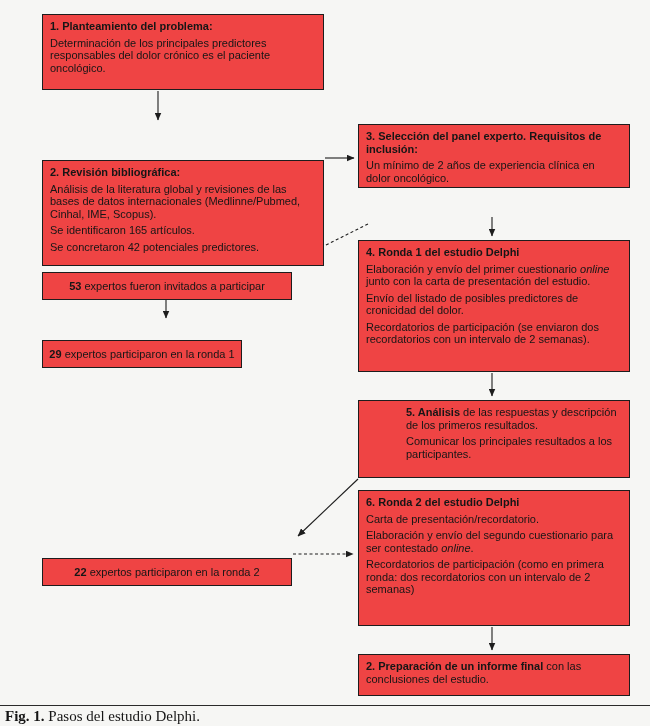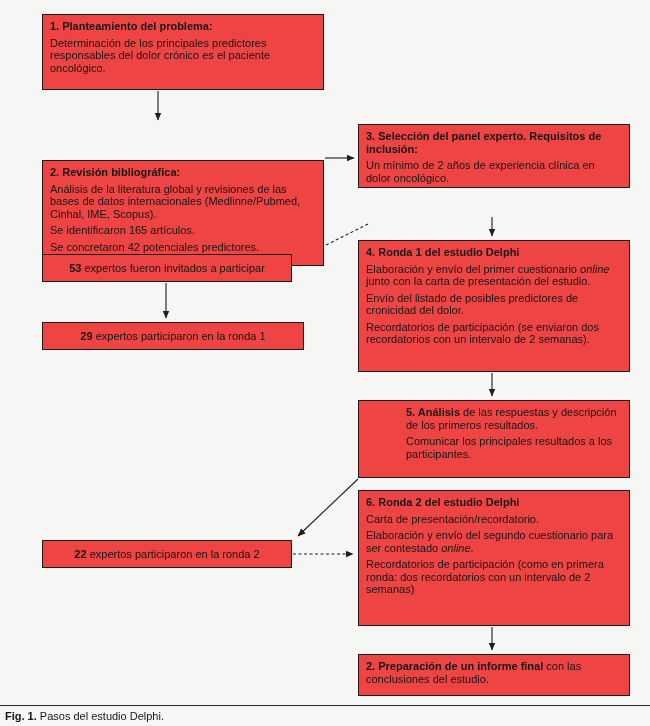--- a/index.html
+++ b/index.html
@@ -20,40 +20,40 @@
     font-size:11px;
     line-height:12.5px;
     overflow:hidden;
   }
   .box .t { font-weight:bold; }
   .box .p { margin-top:4px; }
   .box .p:first-child { margin-top:0; }
   .box i { }
   .small {
     display:flex; align-items:center; justify-content:center;
-    text-align:center; padding:4px 6px;
+    text-align:center; padding:4px 6px;margin-top:18px;
   }
   .small b { font-weight:bold; }
   #b1  { left:42px;  top:14px;  width:282px; height:76px; }
   #b2  { left:42px;  top:124px; width:282px; height:106px;margin-top:36px; }
   #b3  { left:358px; top:124px; width:272px; height:64px; }
   #inv53 { left:42px; top:254px; width:250px; height:28px; }
-  #r29   { left:42px; top:322px; width:262px; height:28px; }
+  #r29   { left:42px; top:322px; width:200px; height:28px; }
   #b4  { left:358px; top:240px; width:272px; height:132px; }
   #b5  { left:358px; top:400px; width:272px; height:78px;padding-left:47px; }
   #r22   { left:42px; top:540px; width:250px; height:28px;align-items:center; }
   #b6  { left:358px; top:490px; width:272px; height:136px; }
   #b7  { left:358px; top:654px; width:272px; height:42px; }
   .caption-rule {
     position:absolute; left:0; top:705px; width:650px; height:1px;
     background:#2a2a2a;
   }
   .caption {
     position:absolute; left:5px; top:710px;
-    font-size:11px; line-height:13px;
+    font-size:15px; line-height:13px;font-family:Liberation Serif, serif;
   }
   .caption b { font-weight:bold; }
 </style>
 </head>
 <body>
 
 <div class="stage">
 
   <svg class="arrows" viewBox="0 0 650 726" xmlns="http://www.w3.org/2000/svg">
     <defs>

